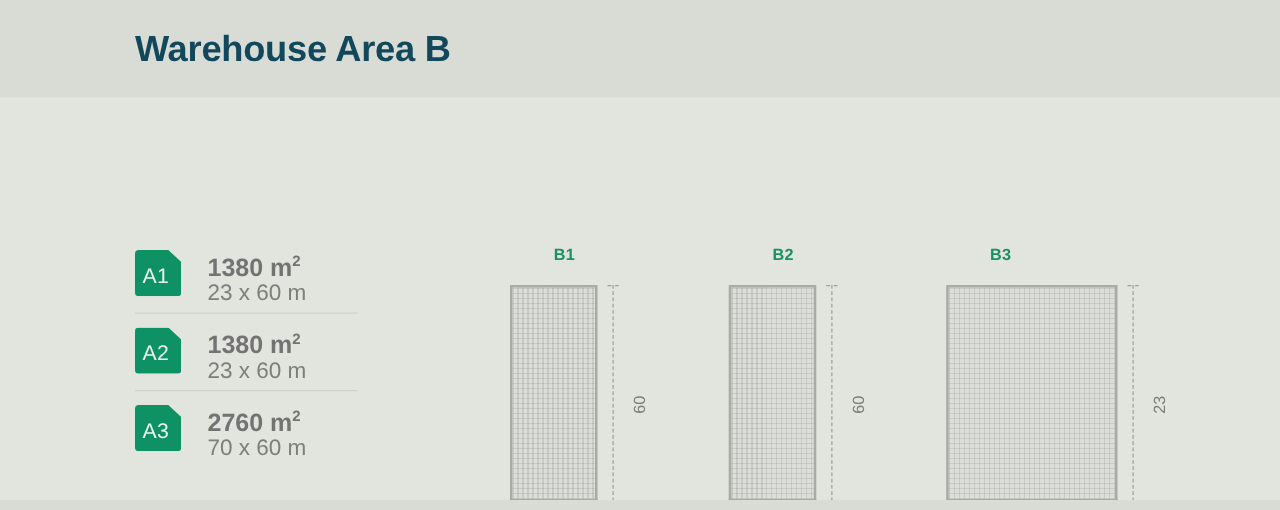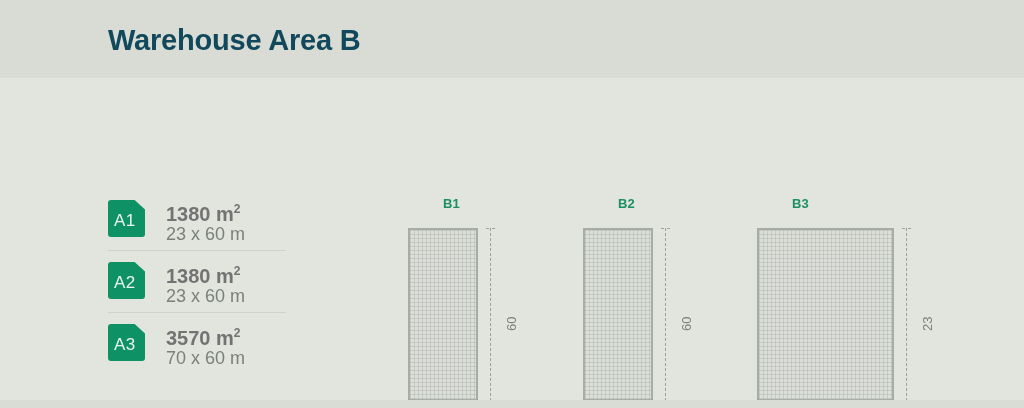--- a/index.html
+++ b/index.html
@@ -207,21 +207,21 @@
       </div>
       <div class="legend-area"><span>1380 m</span><sup>2</sup></div>
       <div class="legend-dims">23 x 60 m</div>
       <div class="legend-divider"></div>
     </div>
 
     <div class="legend-row">
       <div class="badge">
         <span class="badge-label">A3</span>
       </div>
-      <div class="legend-area"><span>3570 m</span><sup>2</sup></div>
+      <div class="legend-area"><span>2760 m</span><sup>2</sup></div>
       <div class="legend-dims">70 x 60 m</div>
     </div>
 
   </div>
 
   <div class="unit" id="unit-b1" style="left:408px;">
     <div class="unit-title">B1</div>
     <div class="plan-rect" style="width:70px; height:173px;"></div>
 
     <div class="dim-v-line" style="left:82px; height:173px;"></div>

